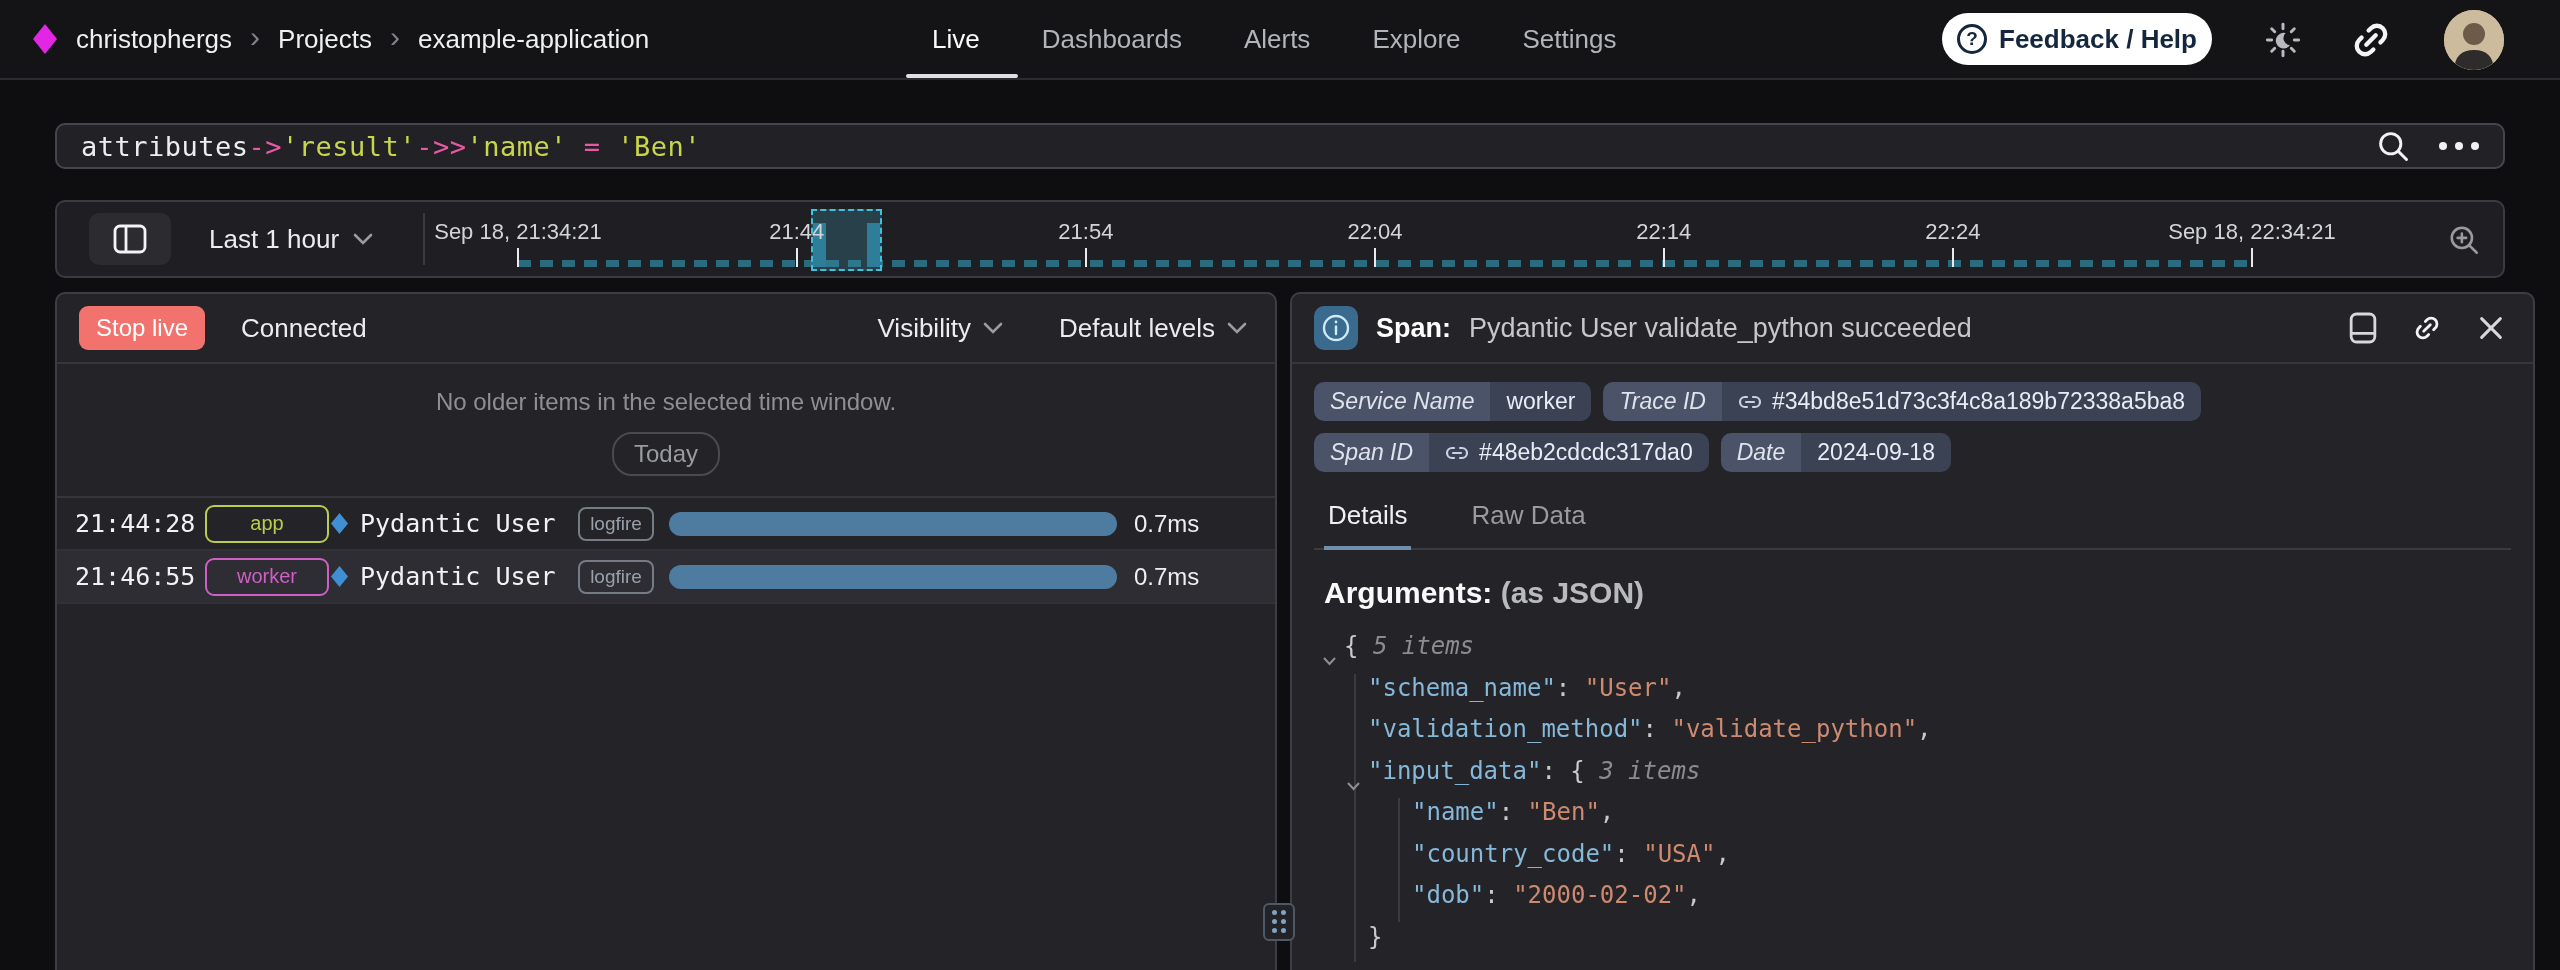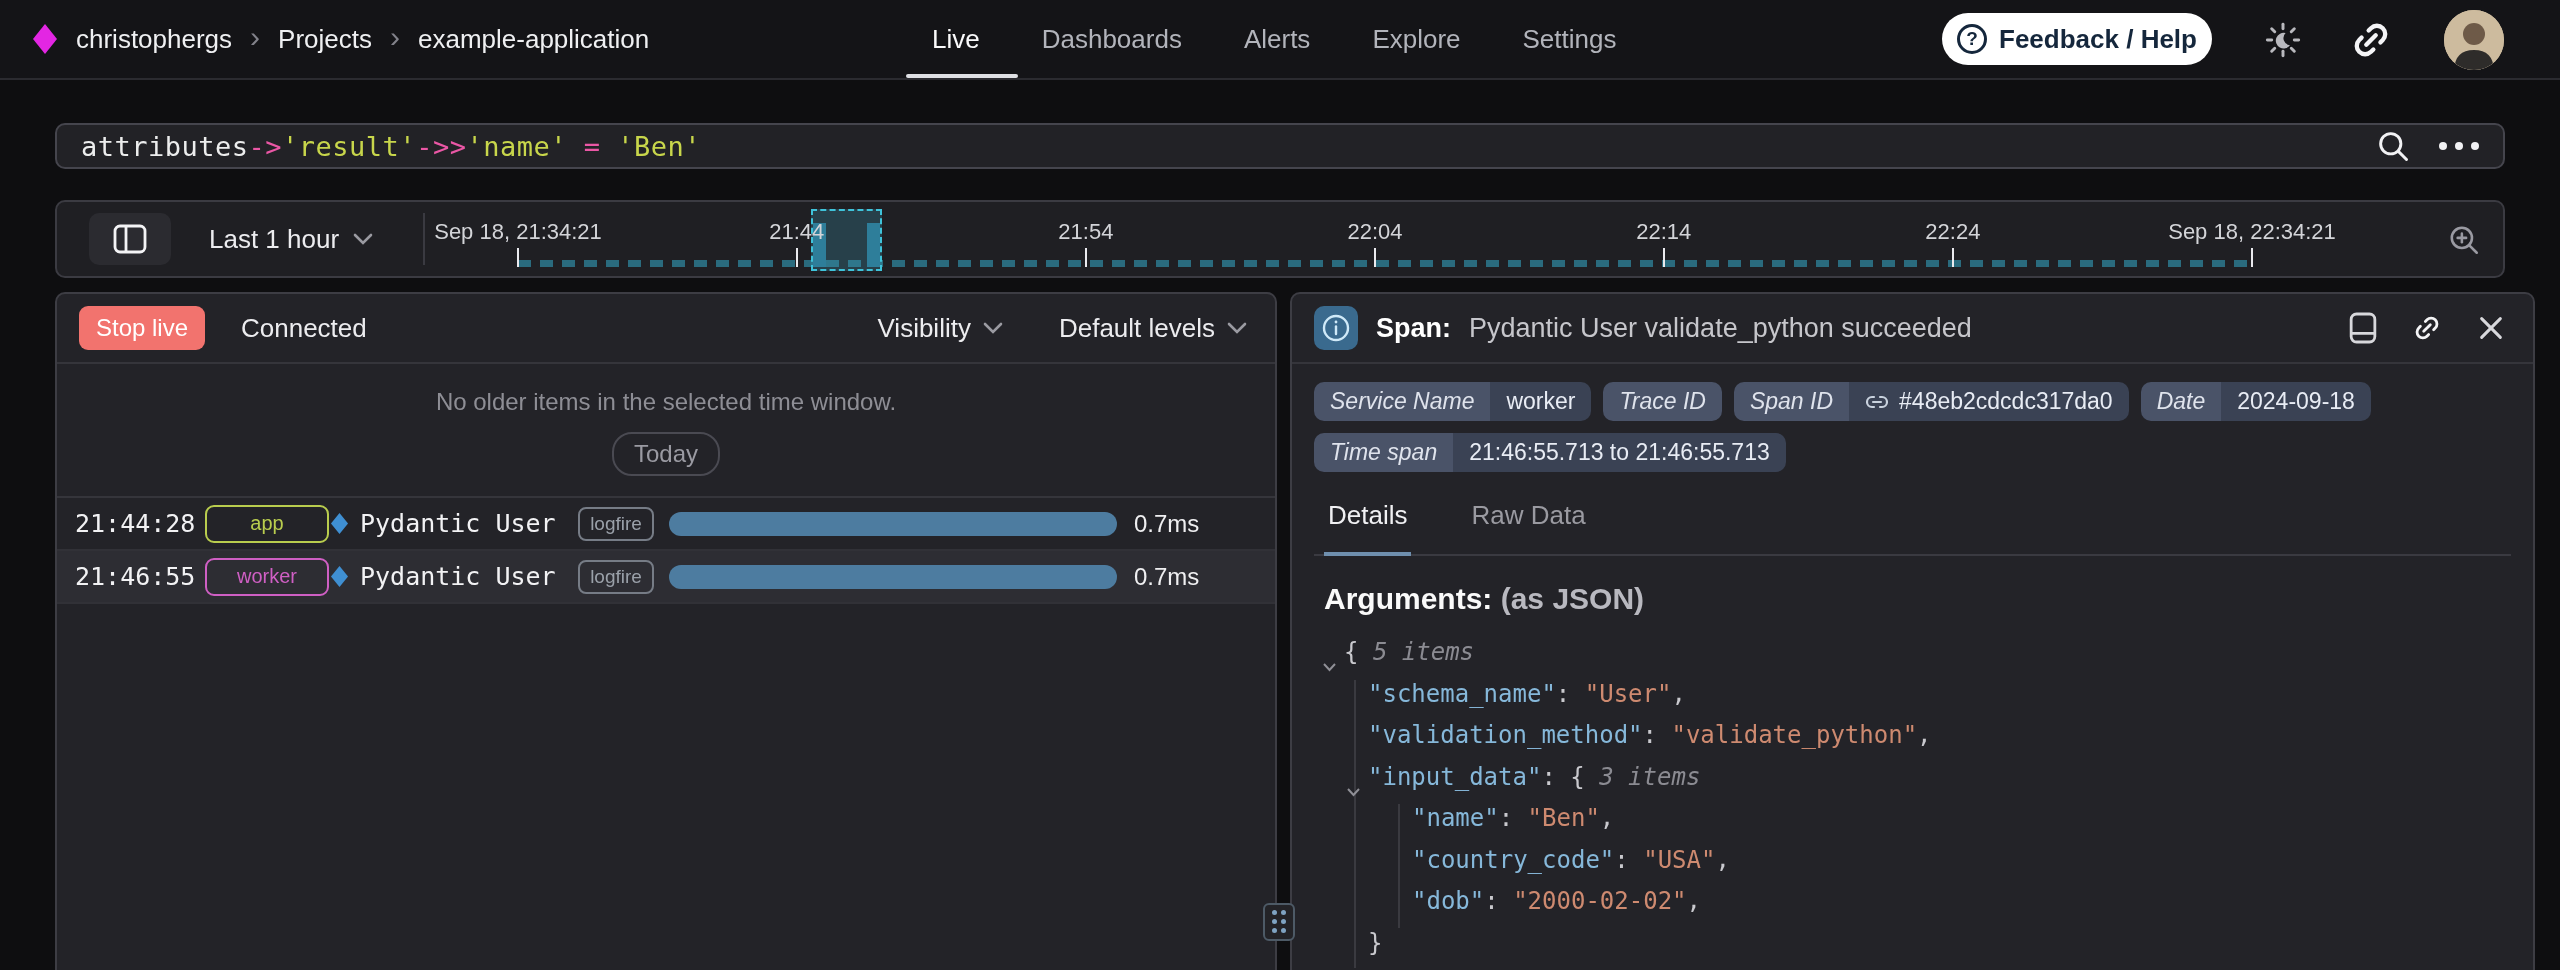--- a/index.html
+++ b/index.html
@@ -96,21 +96,21 @@
              justify-content:center;flex:none;}
   .dp-kind{font-size:27px;font-weight:700;color:#ffffff;white-space:nowrap;}
   .dp-title{font-size:27px;color:#c6c6cb;white-space:nowrap;overflow:hidden;flex:1;}
   .dp-icon-btn{background:none;border:none;display:flex;align-items:center;justify-content:center;
                width:40px;height:40px;margin-left:6px;}
   .badges{display:flex;flex-wrap:wrap;gap:12px 12px;padding:18px 22px 10px 22px;}
   .pill{display:flex;border-radius:10px;overflow:hidden;font-size:23px;}
   .pill-label{background:#4a5368;color:#dfe3ec;font-style:italic;padding:6px 16px;display:flex;align-items:center;}
   .pill-value{background:#3a4254;color:#e8ecf4;padding:6px 16px;display:flex;align-items:center;gap:10px;}
   .tabs{margin:4px 22px 0 22px;border-bottom:2px solid #3a3a41;display:flex;gap:56px;padding-left:10px;}
-  .tab{font-size:26px;color:#9a9aa1;padding:14px 4px 21px 4px;background:none;border:none;font-family:inherit;
+  .tab{font-size:26px;color:#9a9aa1;padding:14px 4px 15px 4px;background:none;border:none;font-family:inherit;
        border-bottom:4px solid transparent;margin-bottom:-2px;}
   .tab.active{color:#f0f0f3;border-bottom-color:#6f8fae;}
   .dp-content{padding:26px 32px 0 32px;}
   .args-heading{font-size:30px;font-weight:700;color:#fafafa;margin-bottom:16px;}
   .args-suffix{color:#b9b9c0;}
   .json-block{position:relative;font-size:24px;line-height:41.5px;}
   .jguide{position:absolute;width:2px;background:#3a3a40;}
   .jline{position:relative;white-space:pre;}
   .jchevron{position:absolute;top:12px;}
   .js-key{color:#86b8da;} .js-string{color:#ce8a70;} .js-punct{color:#c9c9ce;}
@@ -334,44 +334,46 @@
 
     <div class="badges" id="badgeList">
         <span class="pill">
           <span class="pill-label">Service Name</span>
           <span class="pill-value">
             <span>worker</span>
           </span>
         </span>
         <span class="pill">
           <span class="pill-label">Trace ID</span>
+          <span class="pill-value">
+            <svg width="24" height="24" viewBox="0 0 24 24" fill="none" stroke="#c9d2de" stroke-width="2.2" stroke-linecap="round">
+              <path d="M15 7h2a5 5 0 0 1 0 10h-2"></path>
+              <path d="M9 17H7a5 5 0 0 1 0-10h2"></path>
+              <line x1="8" y1="12" x2="16" y2="12"></line>
+            </svg>
+            <span>#34bd8e51d73c3f4c8a189b72338a5ba8</span>
+          </span>
         </span>
         <span class="pill">
           <span class="pill-label">Span ID</span>
           <span class="pill-value">
             <svg width="24" height="24" viewBox="0 0 24 24" fill="none" stroke="#c9d2de" stroke-width="2.2" stroke-linecap="round">
               <path d="M15 7h2a5 5 0 0 1 0 10h-2"></path>
               <path d="M9 17H7a5 5 0 0 1 0-10h2"></path>
               <line x1="8" y1="12" x2="16" y2="12"></line>
             </svg>
             <span>#48eb2cdcdc317da0</span>
           </span>
         </span>
         <span class="pill">
           <span class="pill-label">Date</span>
           <span class="pill-value">
             <span>2024-09-18</span>
           </span>
         </span>
-        <span class="pill">
-          <span class="pill-label">Time span</span>
-          <span class="pill-value">
-            <span>21:46:55.713 to 21:46:55.713</span>
-          </span>
-        </span>
       </div>
 
     <div class="tabs" id="tabList">
         <button class="tab active">Details</button>
         <button class="tab">Raw Data</button>
       </div>
 
     <div class="dp-content">
       <div class="args-heading">
         <span>Arguments:</span>

